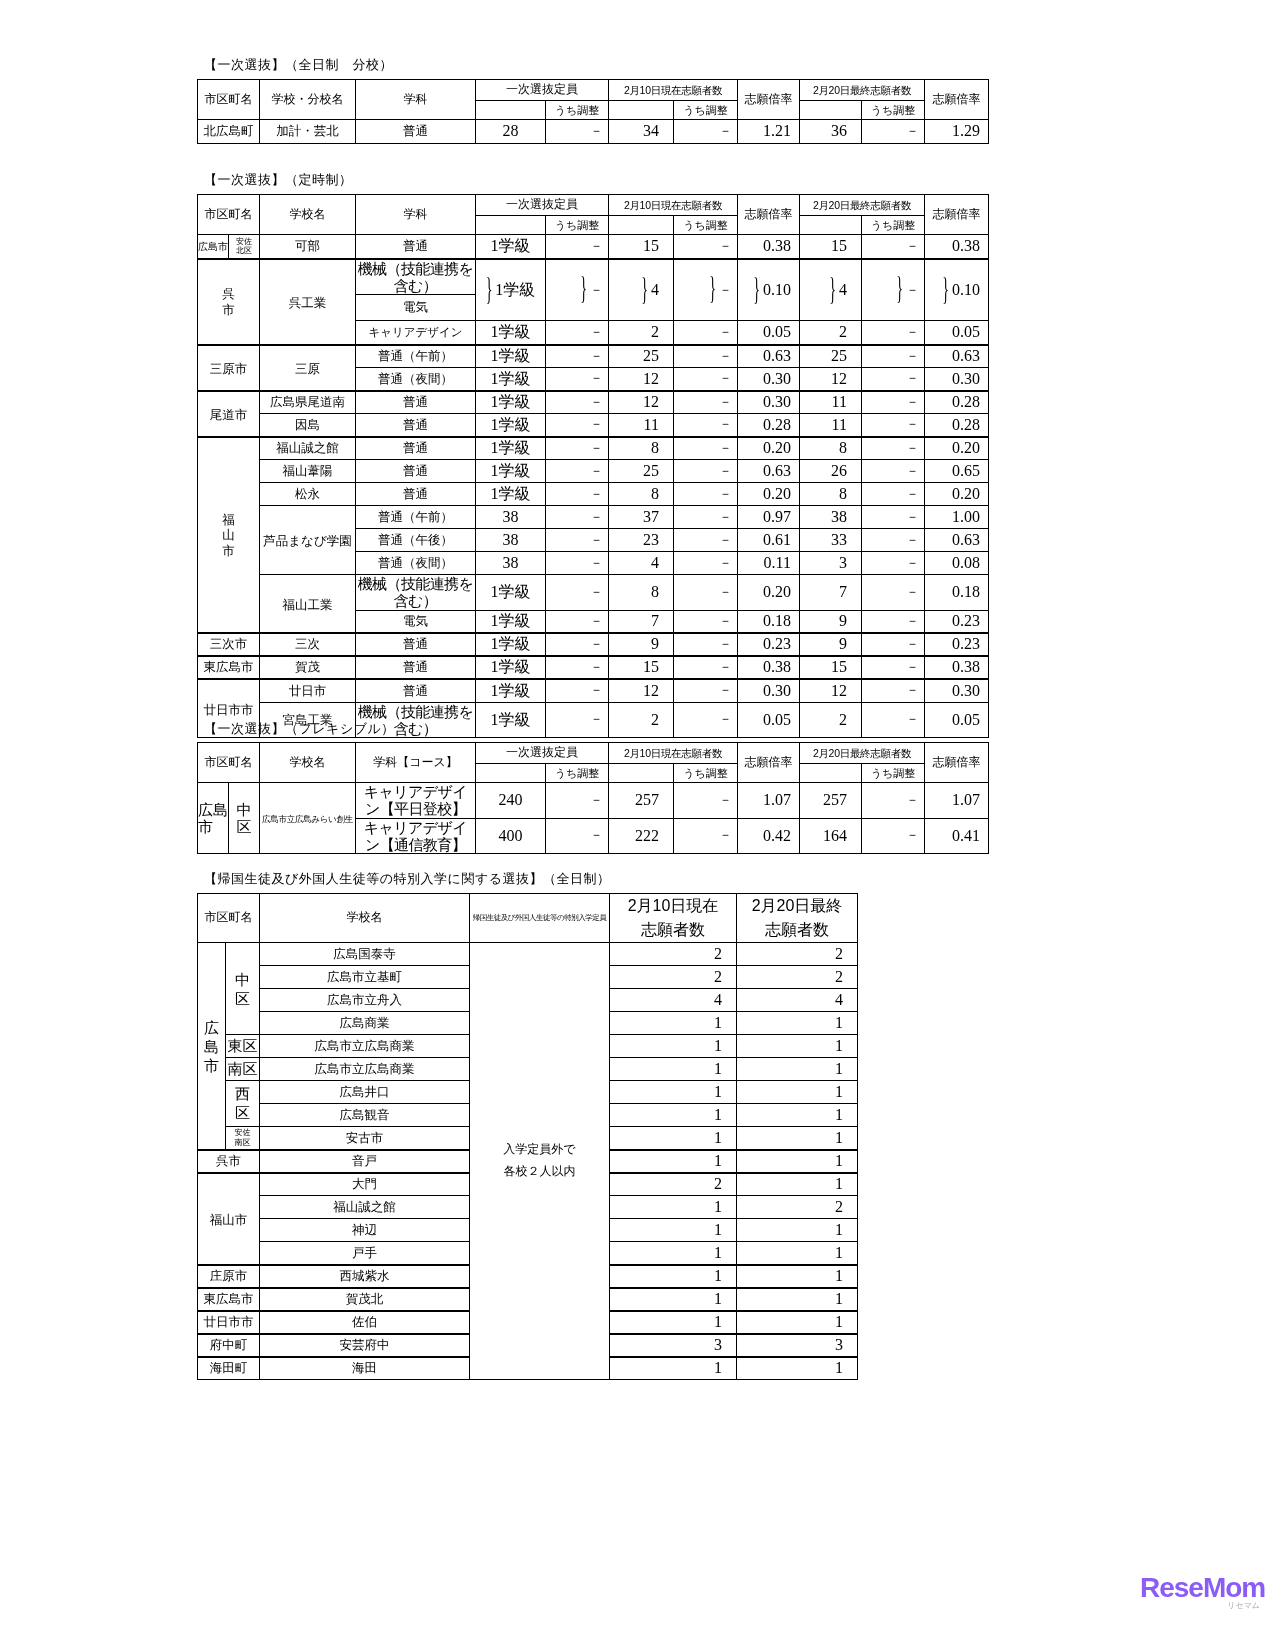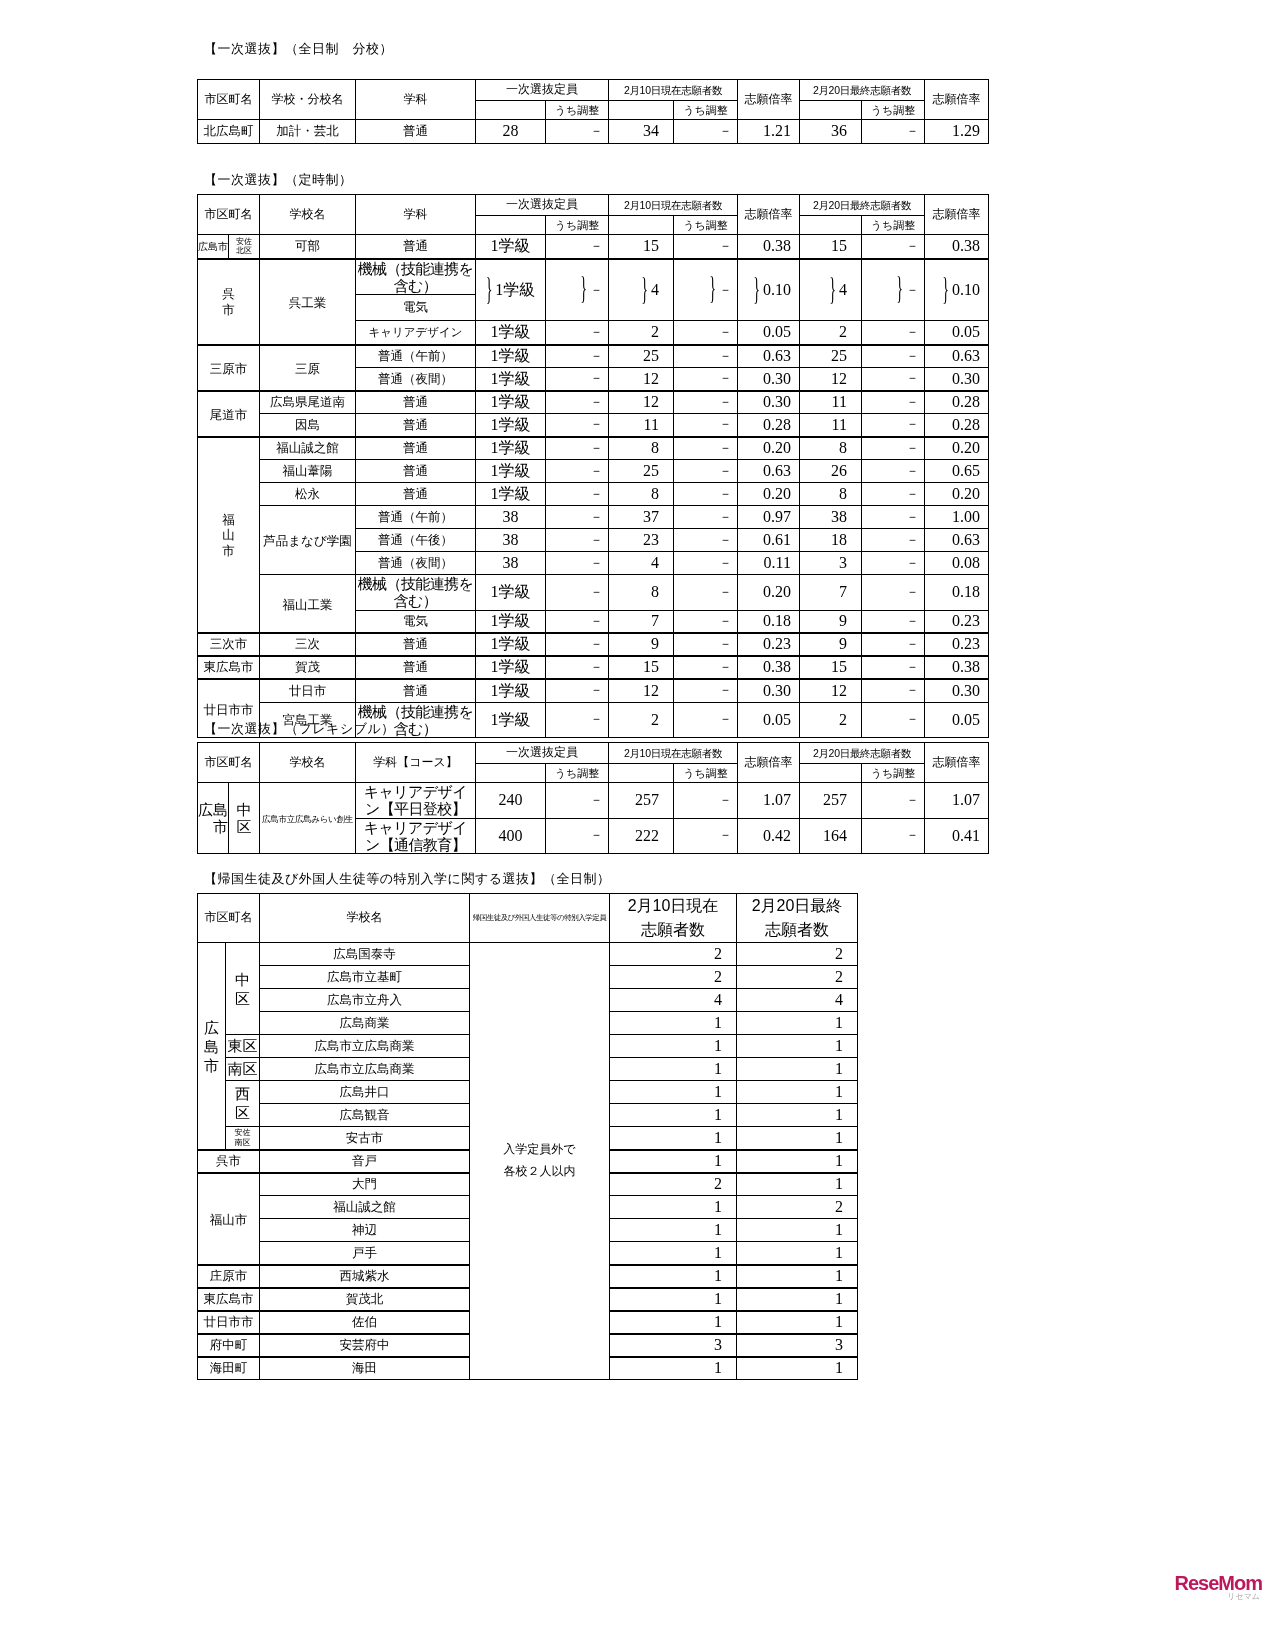--- a/index.html
+++ b/index.html
@@ -1,21 +1,21 @@
 <!DOCTYPE html>
 <html><head>
 <meta charset="utf-8">
 <style>
   *{margin:0;padding:0;box-sizing:border-box}
   html,body{width:1276px;height:1640px}
   body{background:#ffffff;color:#000;font-family:"Liberation Sans",sans-serif;position:relative}
   .page{position:absolute;inset:0;background:#fff}
 
   .tbl-title{position:absolute;left:204px;font-size:13px;letter-spacing:.5px;color:#000}
-  .title-0{top:40px}.title-1{top:171px}.title-2{top:720px}.title-3{top:870px}
+  .title-0{top:56px}.title-1{top:171px}.title-2{top:720px}.title-3{top:870px}
 
   .tbl-anchor{position:absolute;left:197px}
   .anchor-0{top:79px}.anchor-1{top:194px}.anchor-2{top:742px}.anchor-3{top:893px}
 
   table.sheet{border-collapse:collapse;table-layout:fixed}
   .sheet th,.sheet td{border:1px solid #000;vertical-align:middle;font-weight:normal;overflow:hidden}
   .sheet thead tr{height:21px}
   .sheet tbody tr{height:23px}
   tr.gt td{border-top:2px solid #000}
 
@@ -39,29 +39,29 @@
   .num,.cap,.ratio,.dash{font-family:"Liberation Serif","DejaVu Serif",serif}
   .cap{font-size:16px}
   .num{font-size:16px;text-align:right;padding-right:14px}
   .ratio{font-size:16px;text-align:right;padding-right:8px}
   .dash{font-size:13px;text-align:right;padding-right:5px}
 
   .brc{display:inline-block;transform:scaleY(2.3);font-size:14px;margin-right:3px;font-family:"Liberation Serif",serif}
 
   td.p0{padding:0;position:relative}
   .sp{position:absolute;inset:0;display:flex}
-  .spl,.spr{display:flex;align-items:center;justify-content:center;text-align:right;white-space:pre-line;line-height:1.15}
+  .spl,.spr{display:flex;align-items:center;justify-content:center;text-align:left;white-space:pre-line;line-height:1.15}
   .spl{width:30px}
   .spr{flex:1;border-left:1px solid #000}
   .f11{font-size:15px}
   .f10{font-size:10px}
   .f8{font-size:8px}
 
   .logo{position:absolute;left:1140px;top:1572px;width:122px;text-align:right}
-  .logo-main{font-size:20px;font-weight:bold;color:#be185d;letter-spacing:-1px}
+  .logo-main{font-size:28px;font-weight:bold;color:#8b5cf6;letter-spacing:-1px}
   .logo-sub{display:block;font-size:8px;color:#a9a9a9;margin-top:-4px;padding-right:2px}
 </style>
 </head>
 <body>
 
 <div class="page">
 
   <div class="tbl-title title-0">【一次選抜】（全日制　分校）</div>
   <div class="tbl-anchor anchor-0">
       <table class="sheet">
@@ -300,21 +300,21 @@
             <td class="dash">－</td>
             <td class="ratio">1.00</td>
           </tr>
           <tr>
             <td class="dept">普通（午後）</td>
             <td class="cap">38</td>
             <td class="dash">－</td>
             <td class="num">23</td>
             <td class="dash">－</td>
             <td class="ratio">0.61</td>
-            <td class="num">18</td>
+            <td class="num">33</td>
             <td class="dash">－</td>
             <td class="ratio">0.63</td>
           </tr>
           <tr>
             <td class="dept">普通（夜間）</td>
             <td class="cap">38</td>
             <td class="dash">－</td>
             <td class="num">4</td>
             <td class="dash">－</td>
             <td class="ratio">0.11</td>

